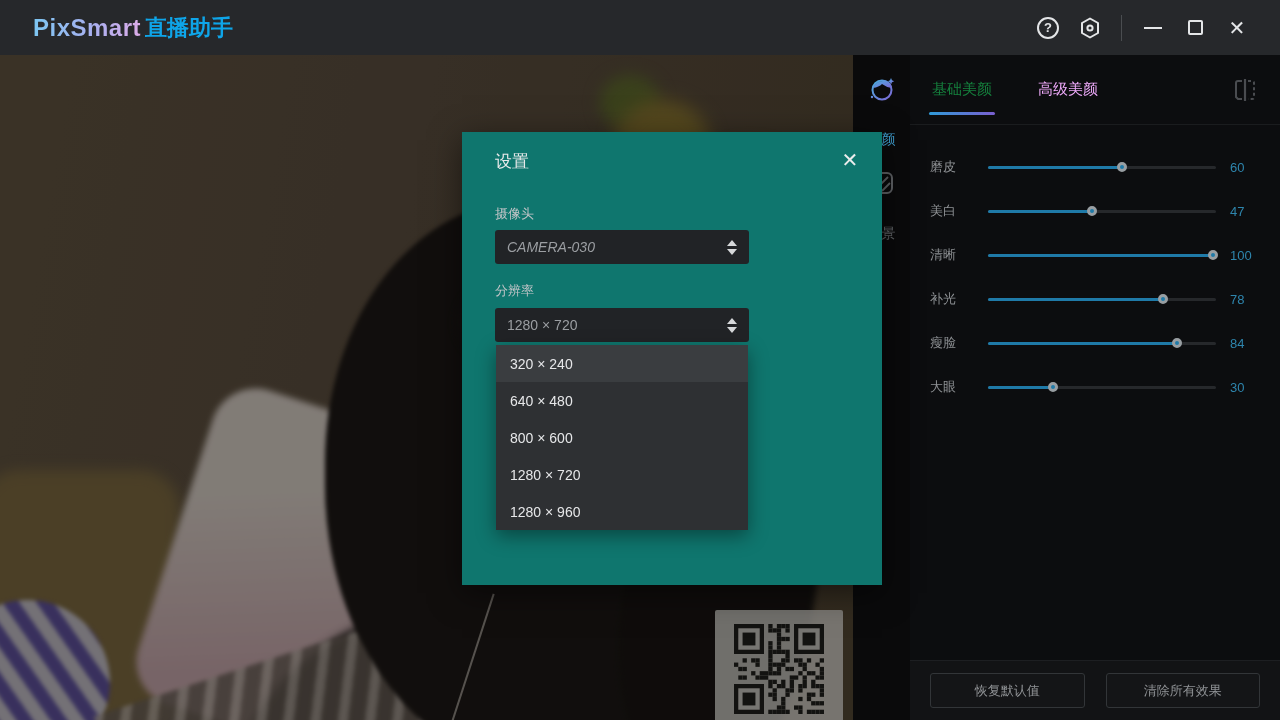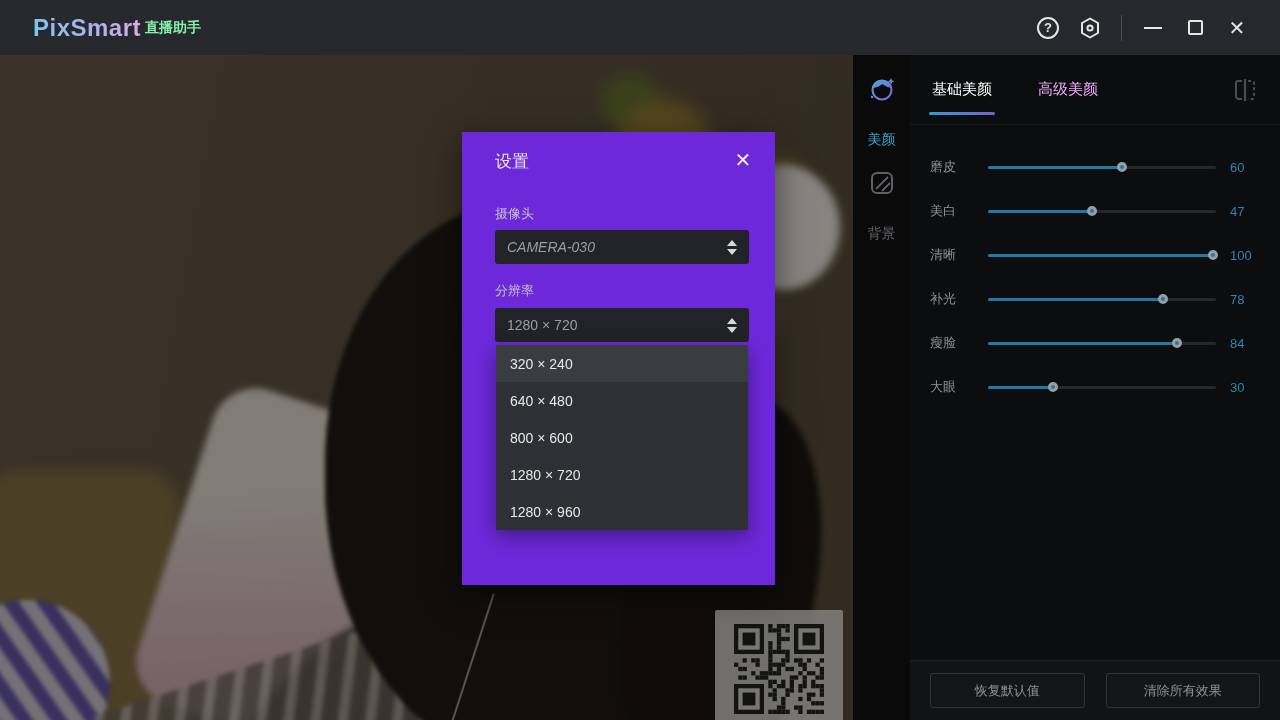--- a/index.html
+++ b/index.html
@@ -5,21 +5,21 @@
   * { margin:0; padding:0; box-sizing:border-box; font-family:"Liberation Sans", sans-serif; }
   html,body { width:1280px; height:720px; overflow:hidden; background:#0d0e10; }
 
   
   .titlebar { position:absolute; left:0; top:0; width:1280px; height:55px; background:#26282b;
               display:flex; align-items:center; justify-content:space-between; z-index:40; }
   .logo { display:flex; align-items:center; margin-left:33px; }
   .logo-brand { font-size:24px; font-weight:bold; letter-spacing:.5px;
                 background:linear-gradient(90deg,#7cc6f2 0%,#a9b0f0 55%,#dcace8 100%);
                 -webkit-background-clip:text; background-clip:text; color:transparent; }
-  .logo-suffix { font-size:14px; font-weight:bold; color:#86efac; margin-left:4px; }
+  .logo-suffix { font-size:22px; font-weight:bold; color:#0ea5e9; margin-left:4px; }
   .tb-right { display:flex; align-items:center; height:100%; margin-right:22px; }
   .tb-btn { width:42px; height:55px; display:flex; align-items:center; justify-content:center; color:#e4e6e8; }
   .tb-sep { width:1px; height:26px; background:#4a4d50; margin:0 10px; }
   .help-circle { width:22px; height:22px; border:2px solid #e4e6e8; border-radius:50%;
                  display:flex; align-items:center; justify-content:center; font-size:13px; font-weight:bold; }
   .min-glyph { width:18px; height:2px; background:#e4e6e8; }
   .max-glyph { width:15px; height:15px; border:2px solid #e4e6e8; border-radius:2px; }
   .close-glyph { font-size:20px; line-height:1; }
 
   
@@ -72,21 +72,21 @@
   
   .rail-item { display:flex; flex-direction:column; align-items:center; margin-top:18px; cursor:pointer; }
   .rail-item .ric { width:32px; height:32px; }
   .rail-label { margin-top:26px; font-size:14px; }
   .rail-item.active .rail-label { color:#3f9fd0; }
   .rail-item.inactive .rail-label { color:#5e6164; }
 
   
   .tabstrip { height:70px; display:flex; align-items:center; border-bottom:1px solid #1a1c1e; padding:0 22px; }
   .tab { position:relative; height:70px; display:flex; align-items:center; margin-right:46px; font-size:15px; cursor:pointer; }
-  .tab.active { color:#ffffff; }
+  .tab.active { color:#15803d; }
   .tab.inactive { color:#f0abfc; }
   .tab.active::after { content:""; position:absolute; left:50%; transform:translateX(-50%); bottom:10px;
                        width:66px; height:3px; border-radius:2px;
                        background:linear-gradient(90deg,#2f9bd8,#7a5fd0); }
   .compare { margin-left:auto; width:26px; height:26px; opacity:.85; cursor:pointer; }
 
   .sliders { padding:20px 20px 0 20px; }
   .slider-row { display:flex; align-items:center; height:44px; }
   .s-label { width:58px; font-size:13px; color:#8e9194; }
   .s-track { position:relative; flex:1; height:3px; background:#26282b; border-radius:2px; margin-right:14px; cursor:pointer; }
@@ -94,21 +94,21 @@
   .s-handle { position:absolute; top:50%; transform:translateY(-50%); width:10px; height:10px;
               background:#1f7aa8; border:3px solid #989ea2; border-radius:50%; }
   .s-value { width:30px; font-size:13px; color:#2e85ad; }
 
   .bottombar { position:absolute; left:0; bottom:0; width:370px; height:60px; background:#121315;
                border-top:1px solid #1d1f22; display:flex; align-items:center; padding:0 20px; gap:21px; }
   .panel-btn { flex:1; height:35px; background:#141517; border:1px solid #323538; border-radius:3px;
                color:#8f9295; font-size:13px; display:flex; align-items:center; justify-content:center; cursor:pointer; }
 
   
-  .modal { position:absolute; left:462px; top:132px; width:313px; height:453px; background:#6d28d9;
+  .modal { position:absolute; left:462px; top:132px; width:420px; height:453px; background:#0f766e;
            z-index:50; box-shadow:0 8px 30px rgba(0,0,0,.5); }
   .modal-title { position:absolute; left:33px; top:18px; font-size:17px; color:#e8e9ea; }
   .modal-close { position:absolute; right:18px; top:14px; width:28px; height:28px; color:#eceded; font-size:20px;
                  display:flex; align-items:center; justify-content:center; cursor:pointer; }
   .field-label { position:absolute; left:33px; font-size:13px; color:#c3c5c8; }
   .fl-cam { top:73px; } .fl-res { top:150px; }
   .select { position:absolute; left:33px; width:254px; height:34px; background:#212326; border-radius:3px;
             display:flex; align-items:center; padding:0 12px; cursor:pointer; }
   .sel-cam { top:98px;font-style:italic; } .sel-res { top:176px; }
   .select .sel-text { font-size:14px; color:#9b9ea2; }

